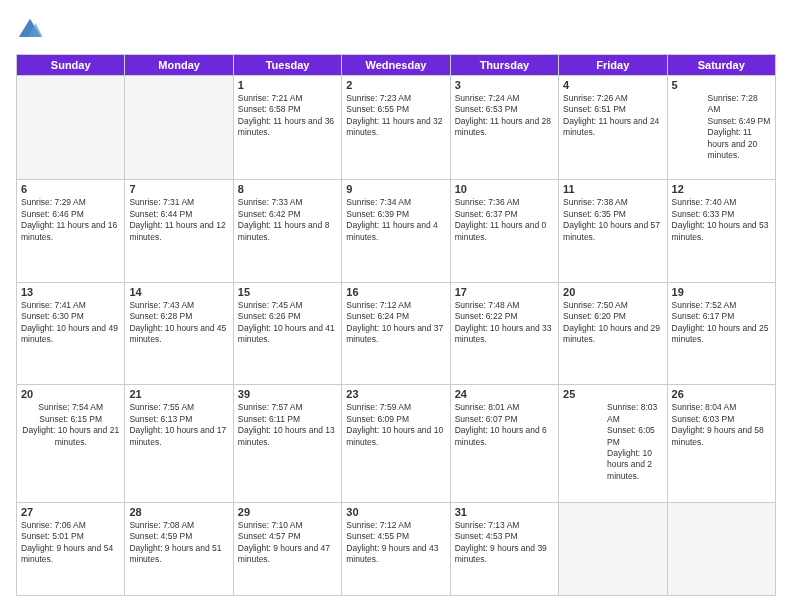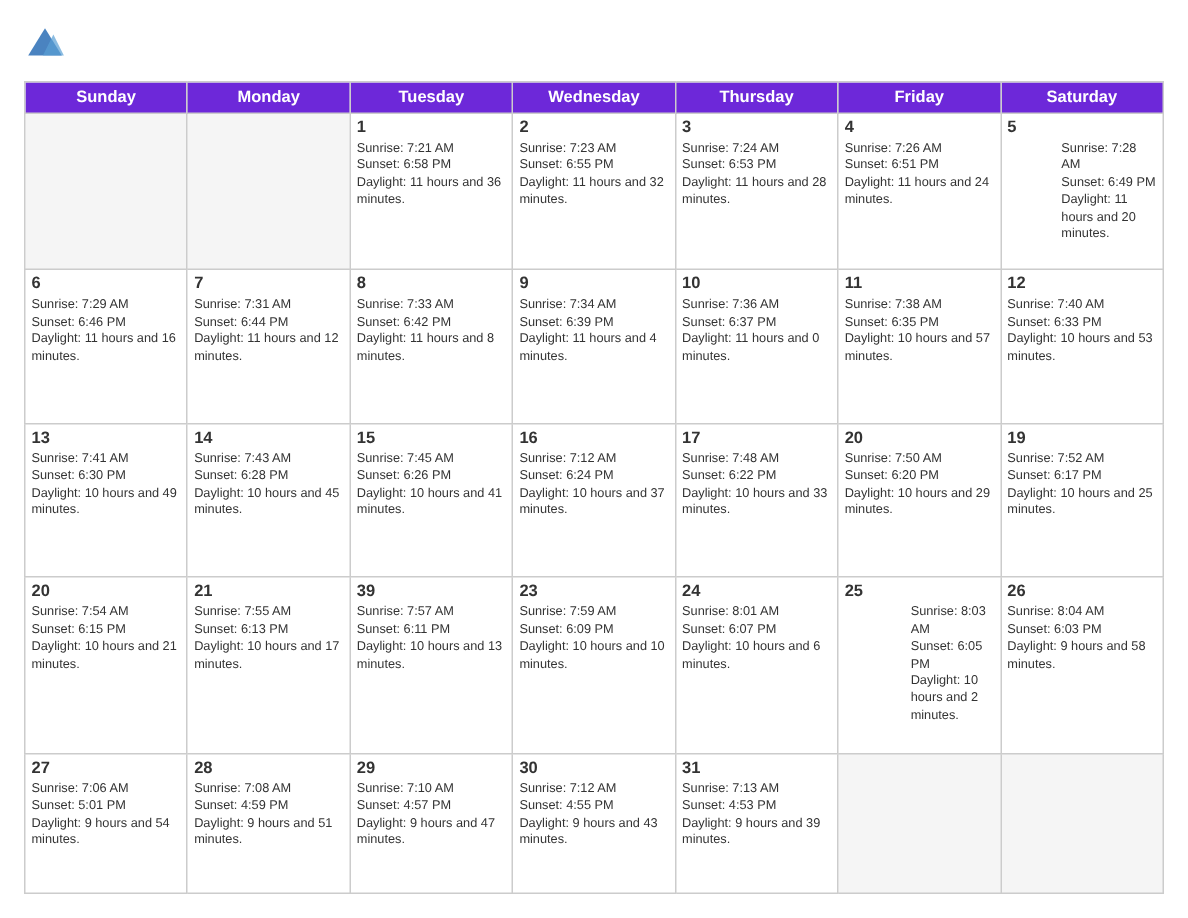--- a/index.html
+++ b/index.html
@@ -252,21 +252,21 @@
           <td>
             <span class="day-num">19</span>
             <div class="cell-text" style="white-space: pre-line;">Sunrise: 7:52 AM
 Sunset: 6:17 PM
 Daylight: 10 hours and 25 minutes.</div>
           </td>
         </tr>
         <tr>
           <td>
             <span class="day-num">20</span>
-            <div class="cell-text" style="white-space: pre-line;">Sunrise: 7:54 AM
+            <div class="cell-text" style="white-space: pre-line; text-align: center;">Sunrise: 7:54 AM
 Sunset: 6:15 PM
 Daylight: 10 hours and 21 minutes.</div>
           </td>
           <td>
             <span class="day-num">21</span>
             <div class="cell-text" style="white-space: pre-line;">Sunrise: 7:55 AM
 Sunset: 6:13 PM
 Daylight: 10 hours and 17 minutes.</div>
           </td>
           <td>

